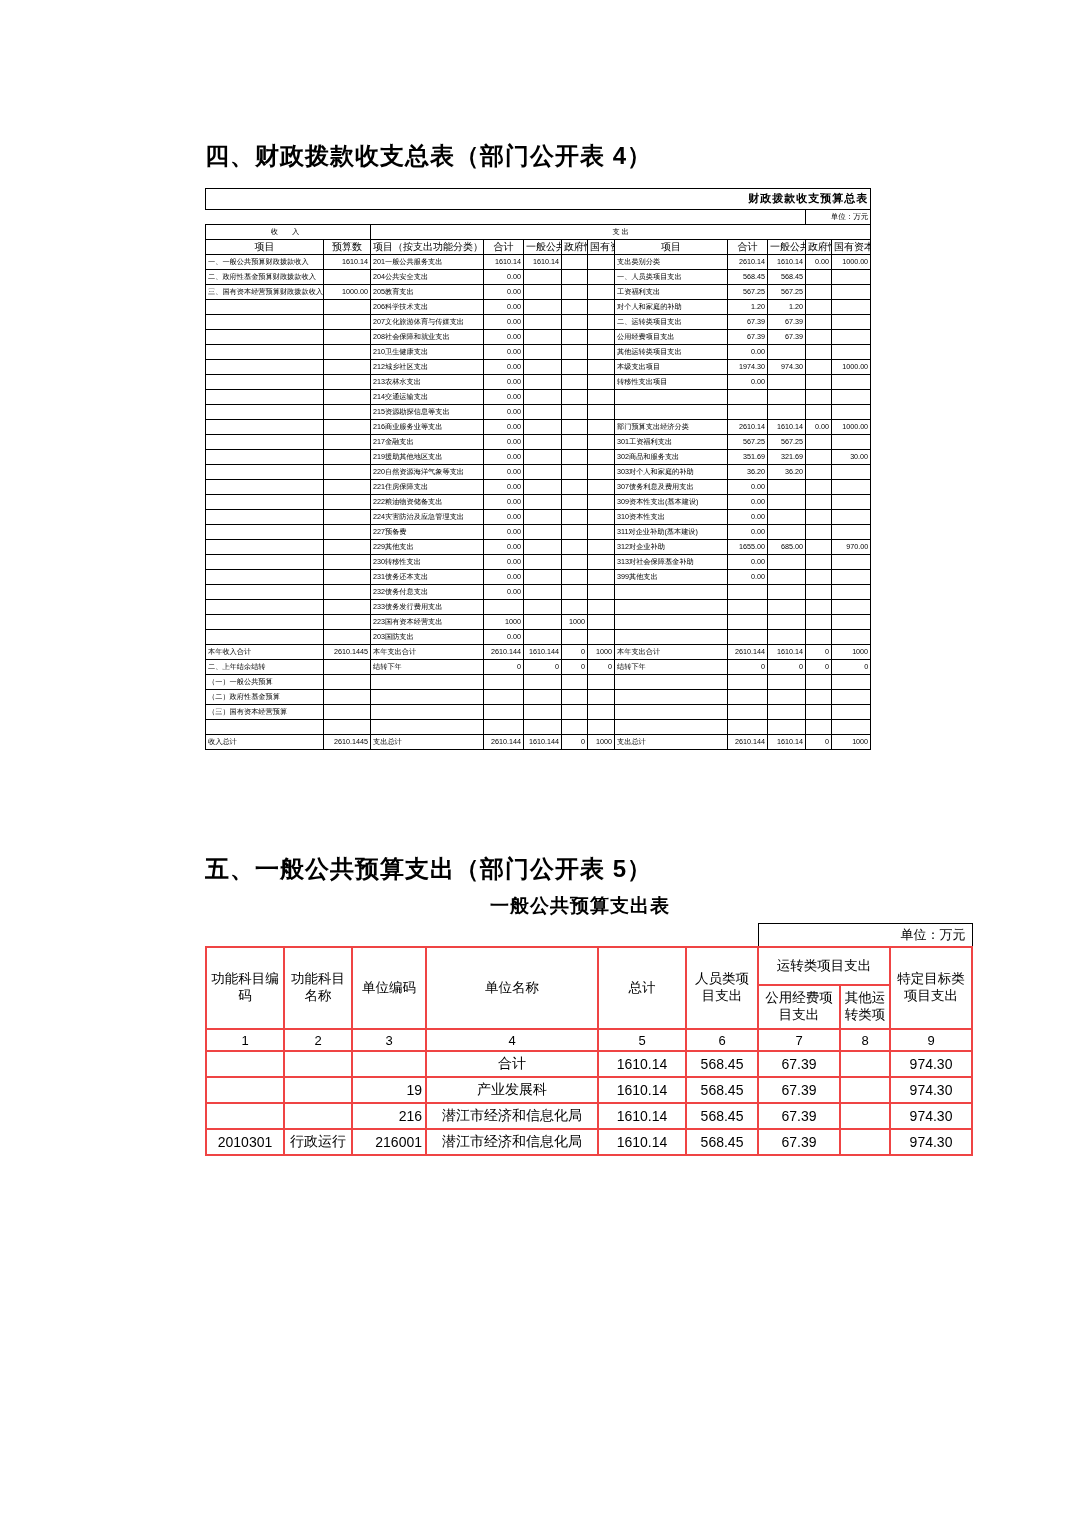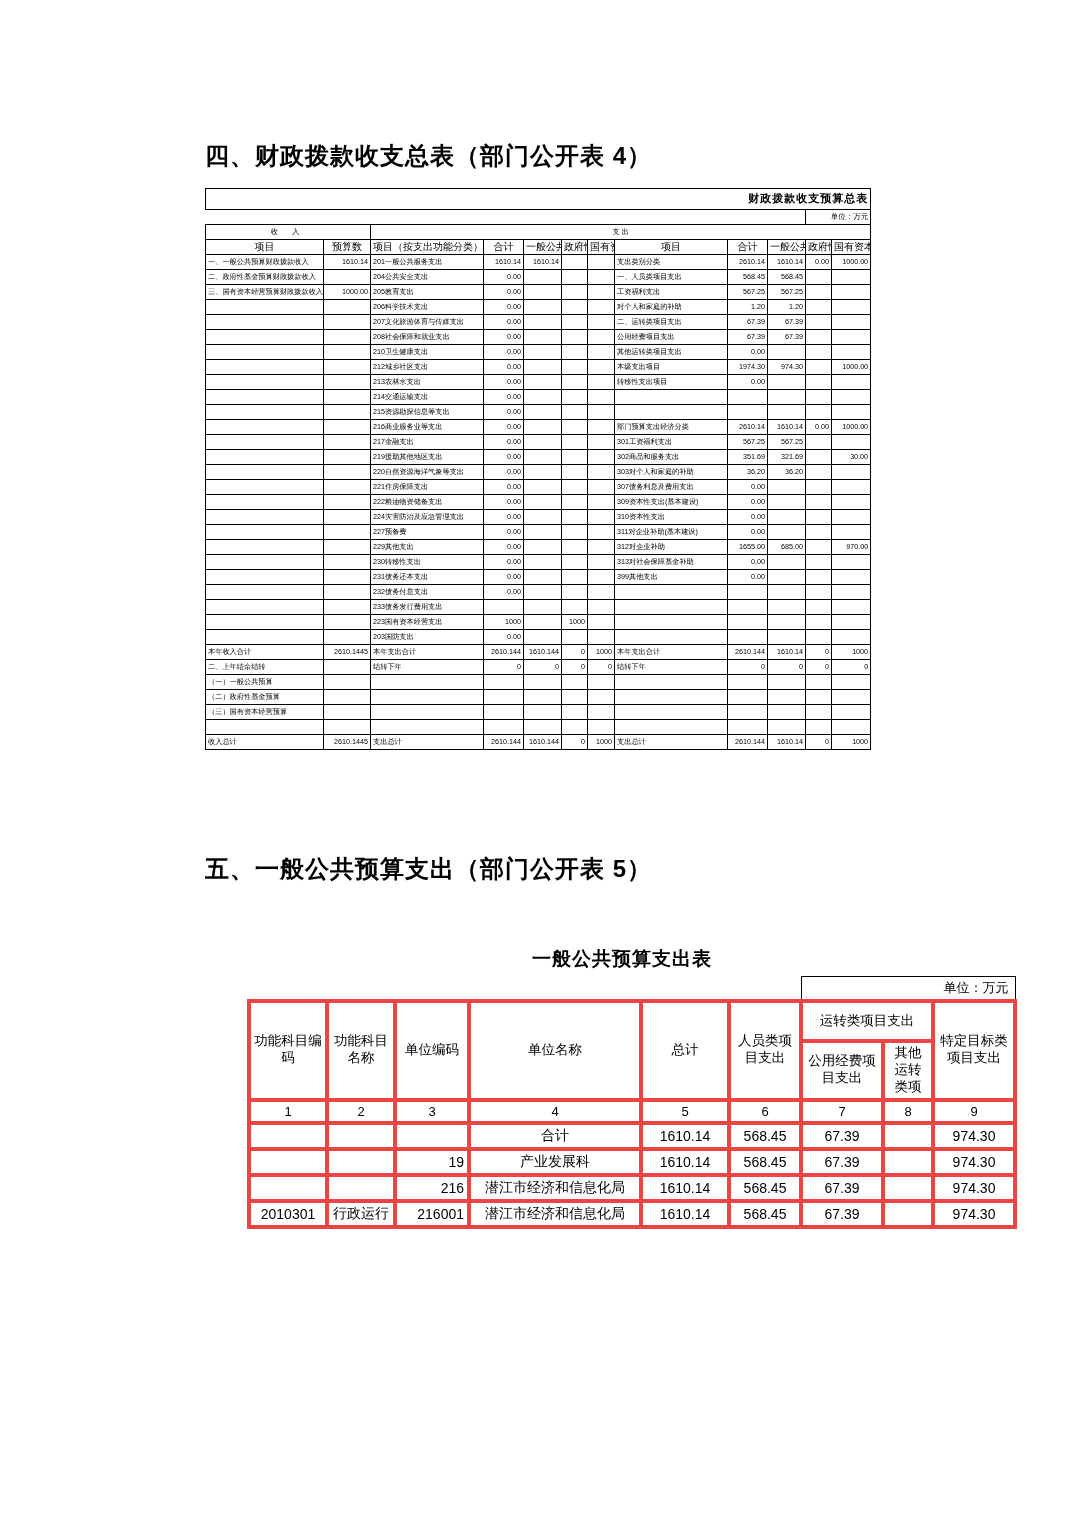--- a/index.html
+++ b/index.html
@@ -25,24 +25,24 @@
               vertical-align:middle;overflow:hidden;white-space:nowrap;}
   .t4 .ttl{text-align:right;font-size:11px;font-weight:bold;height:18px;letter-spacing:1px;}
   .t4 .unit{text-align:right;font-size:7.5px;}
   .t4 .ctr{text-align:center;}
   .t4 .rgt{text-align:right;}
   .t4 .hdr{text-align:center;font-size:10px;}
   .t4 .nb{border:none;}
   .sp{letter-spacing:6px;}
 
   
-  .t5wrap{position:absolute;left:205px;top:946px;width:750px;margin-left:42px;}
+  .t5wrap{position:absolute;left:205px;top:893px;width:750px;}
   .t5title{text-align:center;font-size:19px;font-weight:bold;margin-bottom:4px;letter-spacing:1px;}
   table.t5{border-collapse:collapse;table-layout:fixed;width:750px;font-size:13px;}
-  table.t5 td{border:4px solid #ef4444;padding:2px 3px;vertical-align:middle;
+  table.t5 td{border:2px solid #ef4444;padding:2px 3px;vertical-align:middle;
               overflow:hidden;white-space:nowrap;text-align:center;}
   .t5 .unitrow td{border:none;text-align:right;font-size:13px;padding-right:6px;}
   .t5 .unitbox{border:1px solid #000 !important;border-top:1px solid #000 !important;}
   .t5 .hd{height:70px;font-size:13.5px;white-space:normal;line-height:1.25;}
   .t5 .num{height:22px;font-size:13px;}
   .t5 .row{height:26px;font-size:14px;}
   .t5 .lft{text-align:right;padding-left:4px;}
 </style>
 </head>
 <body>

